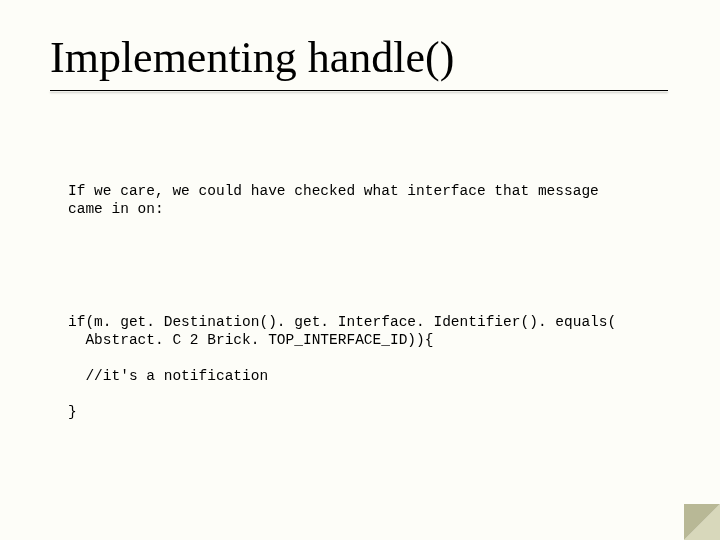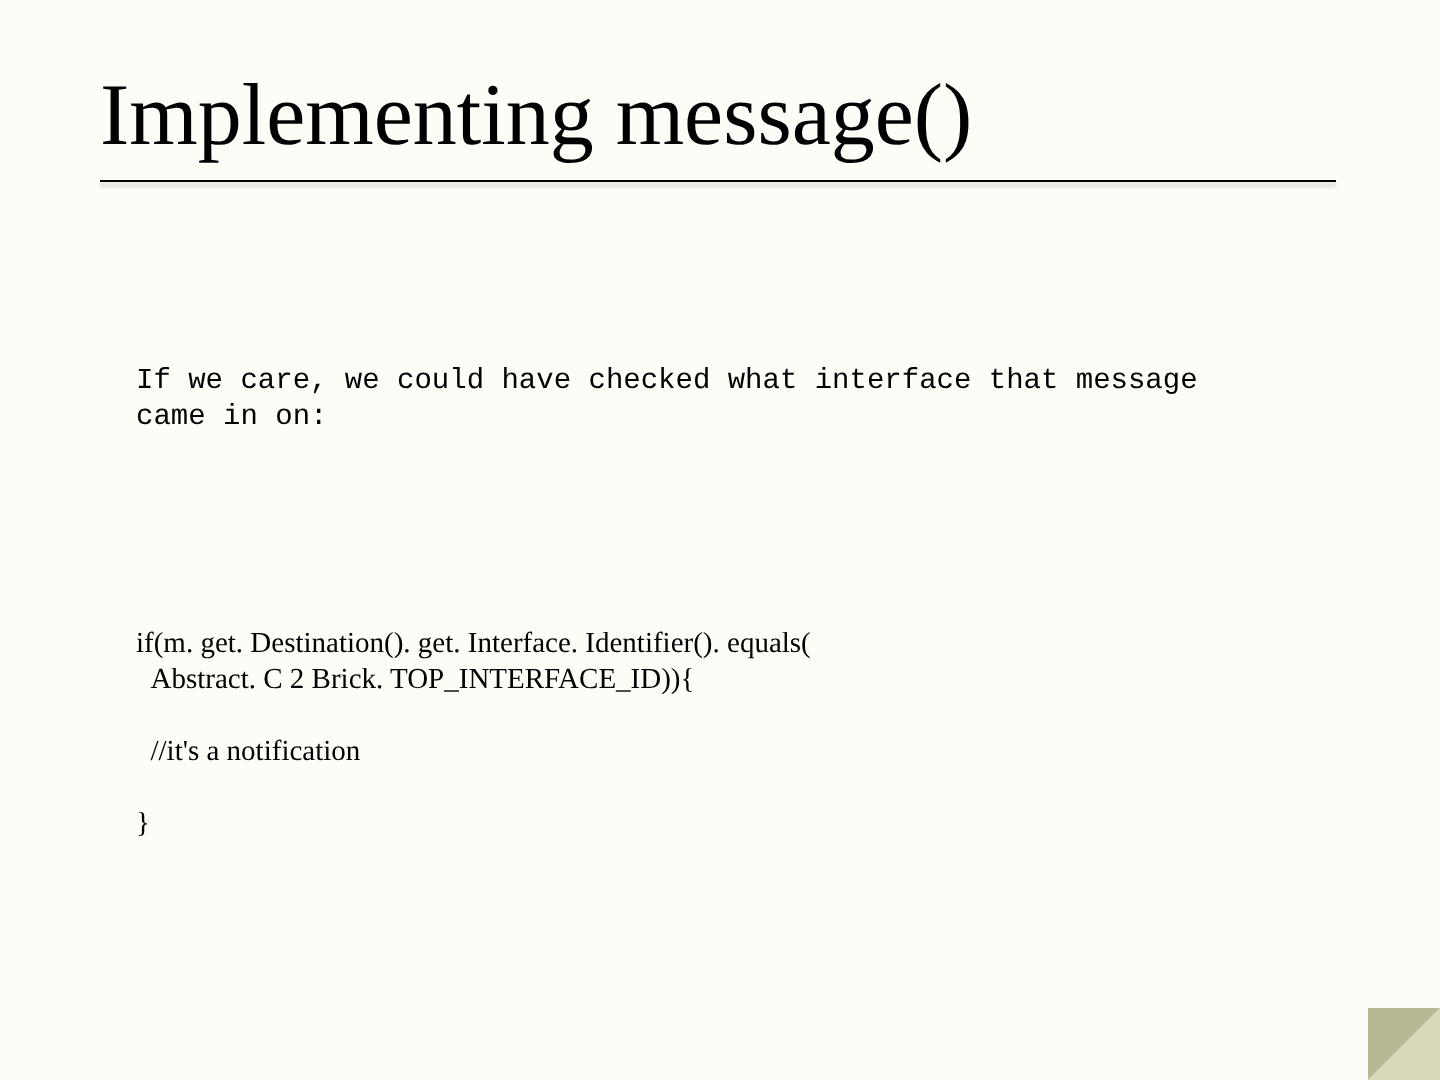--- a/index.html
+++ b/index.html
@@ -43,21 +43,20 @@
     font-family: "Courier New", Courier, monospace;
     font-size: 14.5px;
     line-height: 1.25;
     white-space: pre-wrap;
   }
   .intro {
     margin: 16px 0 58px 0;
   }
   .code {
     margin: 0;
-    font-family: Liberation Serif, serif;
   }
   .fold {
     position: absolute;
     right: 0;
     bottom: 0;
     width: 36px;
     height: 36px;
     overflow: hidden;
   }
   .fold .tri-back {
@@ -76,21 +75,21 @@
     width: 0;
     height: 0;
     border-right: 36px solid transparent;
     border-top: 36px solid #b8b896;
   }
 </style>
 </head>
 <body>
 
 <div class="slide">
-  <div class="title">Implementing message()</div>
+  <div class="title">Implementing handle()</div>
   <div class="underline"></div>
 
   <div class="body">
     <p class="intro">If we care, we could have checked what interface that message
 came in on:</p>
     <p class="code">if(m. get. Destination(). get. Interface. Identifier(). equals(
   Abstract. C 2 Brick. TOP_INTERFACE_ID)){
 
   //it's a notification
 

